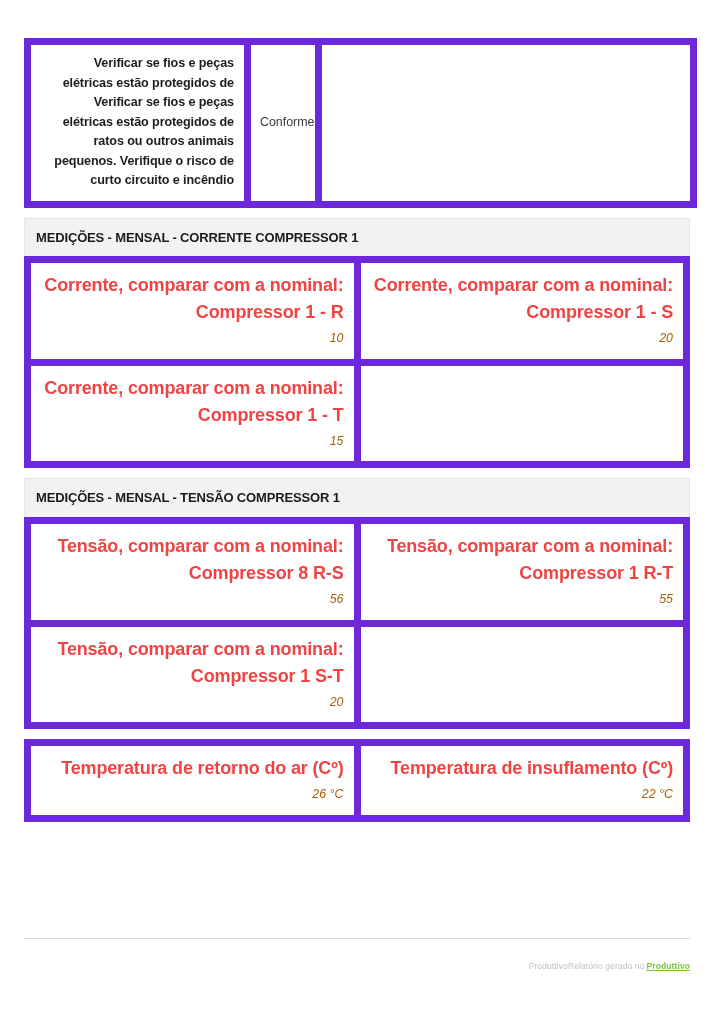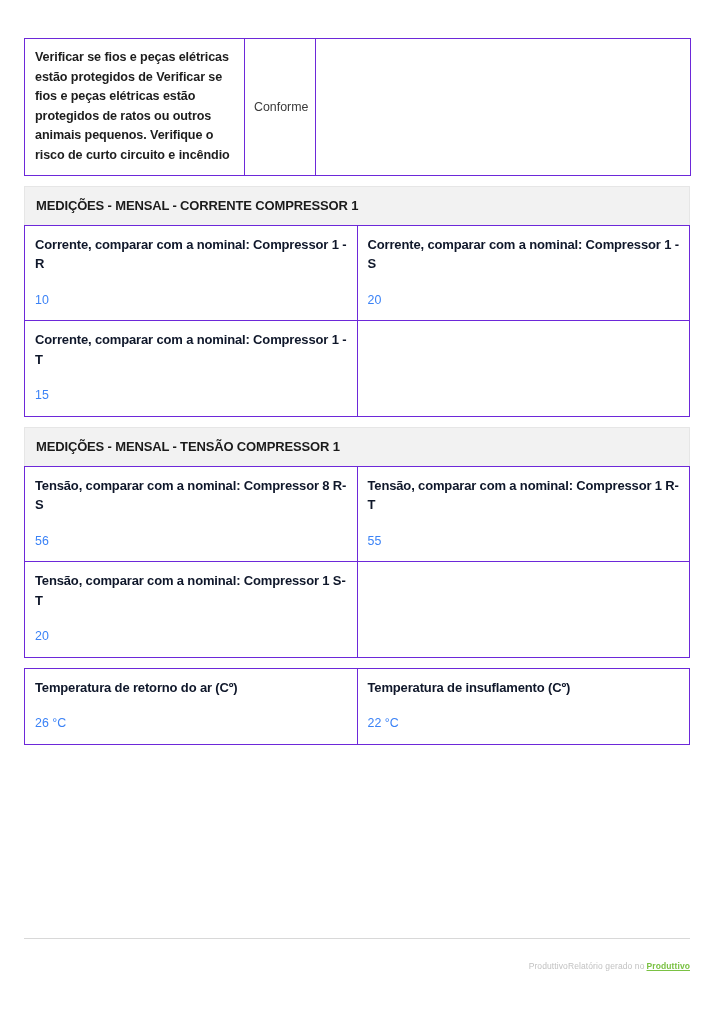--- a/index.html
+++ b/index.html
@@ -34,24 +34,25 @@
     width: 666px;
   }
 
   
   .grid {
     width: 100%;
     border-collapse: collapse;
     table-layout: fixed;
   }
   .grid td {
-    border: 1px solid #6d28d9;
+    border: 7px solid #6d28d9;
     vertical-align: top;
     padding: 9px 10px 10px 10px;
     box-sizing: border-box;
+    text-align: right;
   }
 
   
   .checklist td.q {
     width: 220px;
     font-size: 12.6px;
     font-weight: bold;
     line-height: 1.55;
     letter-spacing: -0.1px;
     color: #1d1d1d;
@@ -85,32 +86,33 @@
     letter-spacing: -0.15px;
     line-height: 1.2;
   }
 
   
   .measure td {
     width: 50%;
     padding: 9px 10px 11px 10px;
   }
   .measure .label {
-    font-size: 13px;
-    font-weight: bold;
-    color: #0f172a;
+    font-size: 18px;
+    font-weight: bold;
+    color: #ef4444;
     line-height: 1.5;
     letter-spacing: -0.15px;
   }
   .measure .value {
     font-size: 12.4px;
     font-weight: normal;
-    color: #3b82f6;
+    color: #a16207;
     line-height: 1.5;
-    margin-top: 17px;
+    margin-top: 3px;
+    font-style: italic;
   }
   .measure td.empty {
     padding: 0;
   }
 
   .block + .block {
     margin-top: 10px;
   }
   .spacer-sm { height: 10px; }
 

